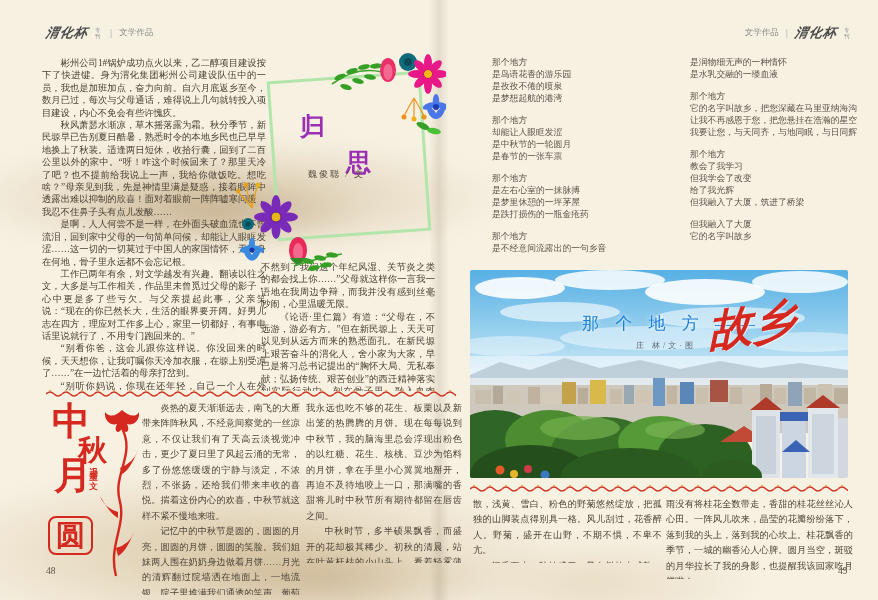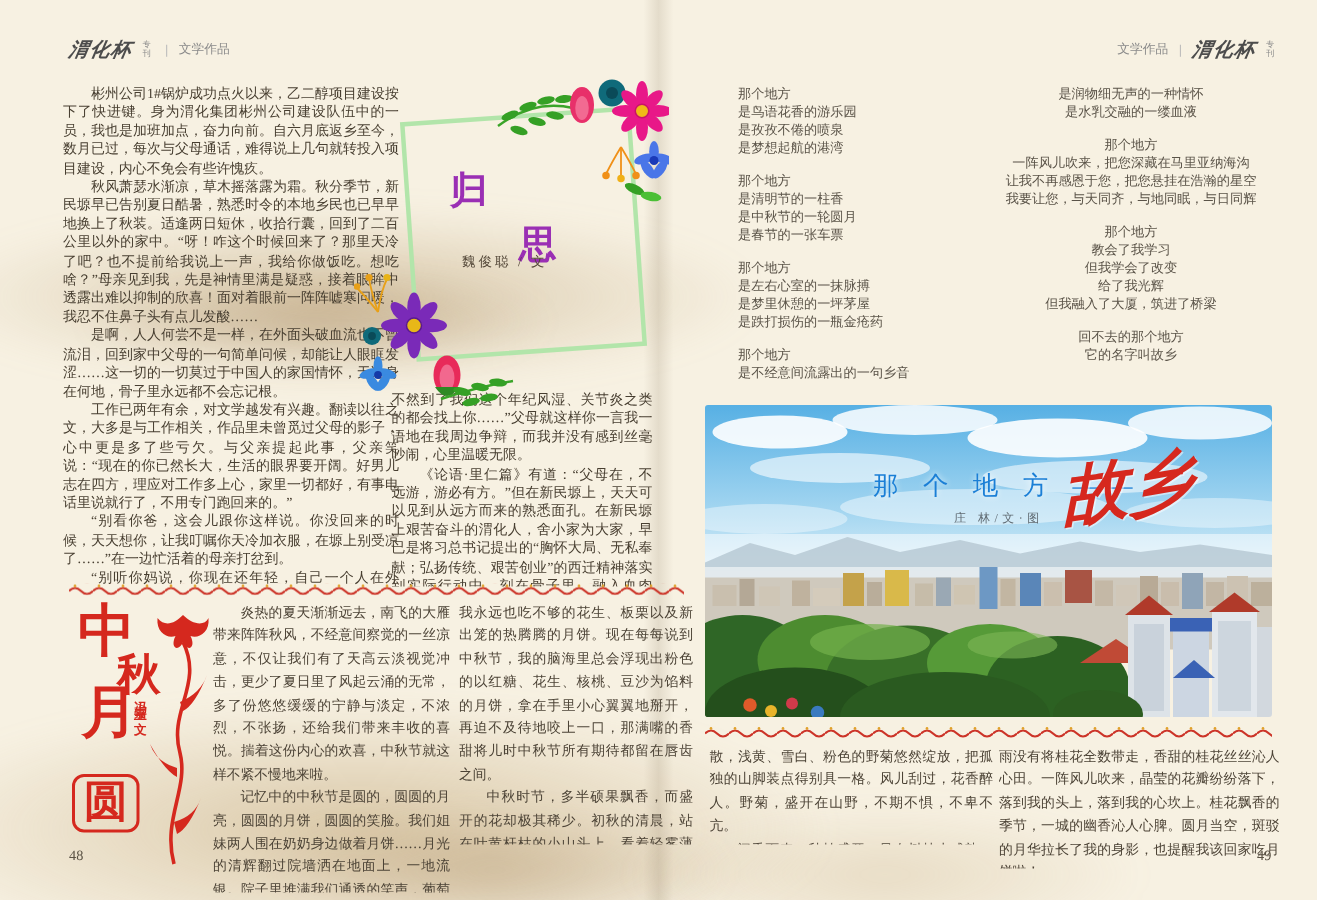--- a/index.html
+++ b/index.html
@@ -224,55 +224,55 @@
 
   <div class="poemcol" style="left:492px;top:56px;width:192px;">
     <div class="stanza">
       <div>那个地方</div>
       <div>是鸟语花香的游乐园</div>
       <div>是孜孜不倦的喷泉</div>
       <div>是梦想起航的港湾</div>
     </div>
     <div class="stanza">
       <div>那个地方</div>
-      <div>是清明节的一柱香</div>
+      <div>却能让人眼眶发涩</div>
       <div>是中秋节的一轮圆月</div>
       <div>是春节的一张车票</div>
     </div>
     <div class="stanza">
       <div>那个地方</div>
       <div>是左右心室的一抹脉搏</div>
       <div>是梦里休憩的一坪茅屋</div>
       <div>是跌打损伤的一瓶金疮药</div>
     </div>
     <div class="stanza">
       <div>那个地方</div>
       <div>是不经意间流露出的一句乡音</div>
     </div>
   </div>
-  <div class="poemcol" style="left:666px;top:56px;width:176px;text-align:center;">
+  <div class="poemcol" style="left:690px;top:56px;width:176px;">
     <div class="stanza">
       <div>是润物细无声的一种情怀</div>
       <div>是水乳交融的一缕血液</div>
     </div>
     <div class="stanza">
       <div>那个地方</div>
-      <div>一阵风儿吹来，把您深藏在马里亚纳海沟</div>
+      <div>它的名字叫故乡，把您深藏在马里亚纳海沟</div>
       <div>让我不再感恩于您，把您悬挂在浩瀚的星空</div>
       <div>我要让您，与天同齐，与地同眠，与日同辉</div>
     </div>
     <div class="stanza">
       <div>那个地方</div>
       <div>教会了我学习</div>
       <div>但我学会了改变</div>
       <div>给了我光辉</div>
       <div>但我融入了大厦，筑进了桥梁</div>
     </div>
     <div class="stanza">
-      <div>回不去的那个地方</div>
+      <div>但我融入了大厦</div>
       <div>它的名字叫故乡</div>
     </div>
   </div>
 
   <div class="photo">
     <svg width="378" height="208" viewBox="0 0 378 208">
       <defs>
         <linearGradient id="sky" x1="0" y1="0" x2="0" y2="1">
           <stop offset="0" stop-color="#57b0e4"></stop>
           <stop offset="0.6" stop-color="#a6d7f1"></stop>

